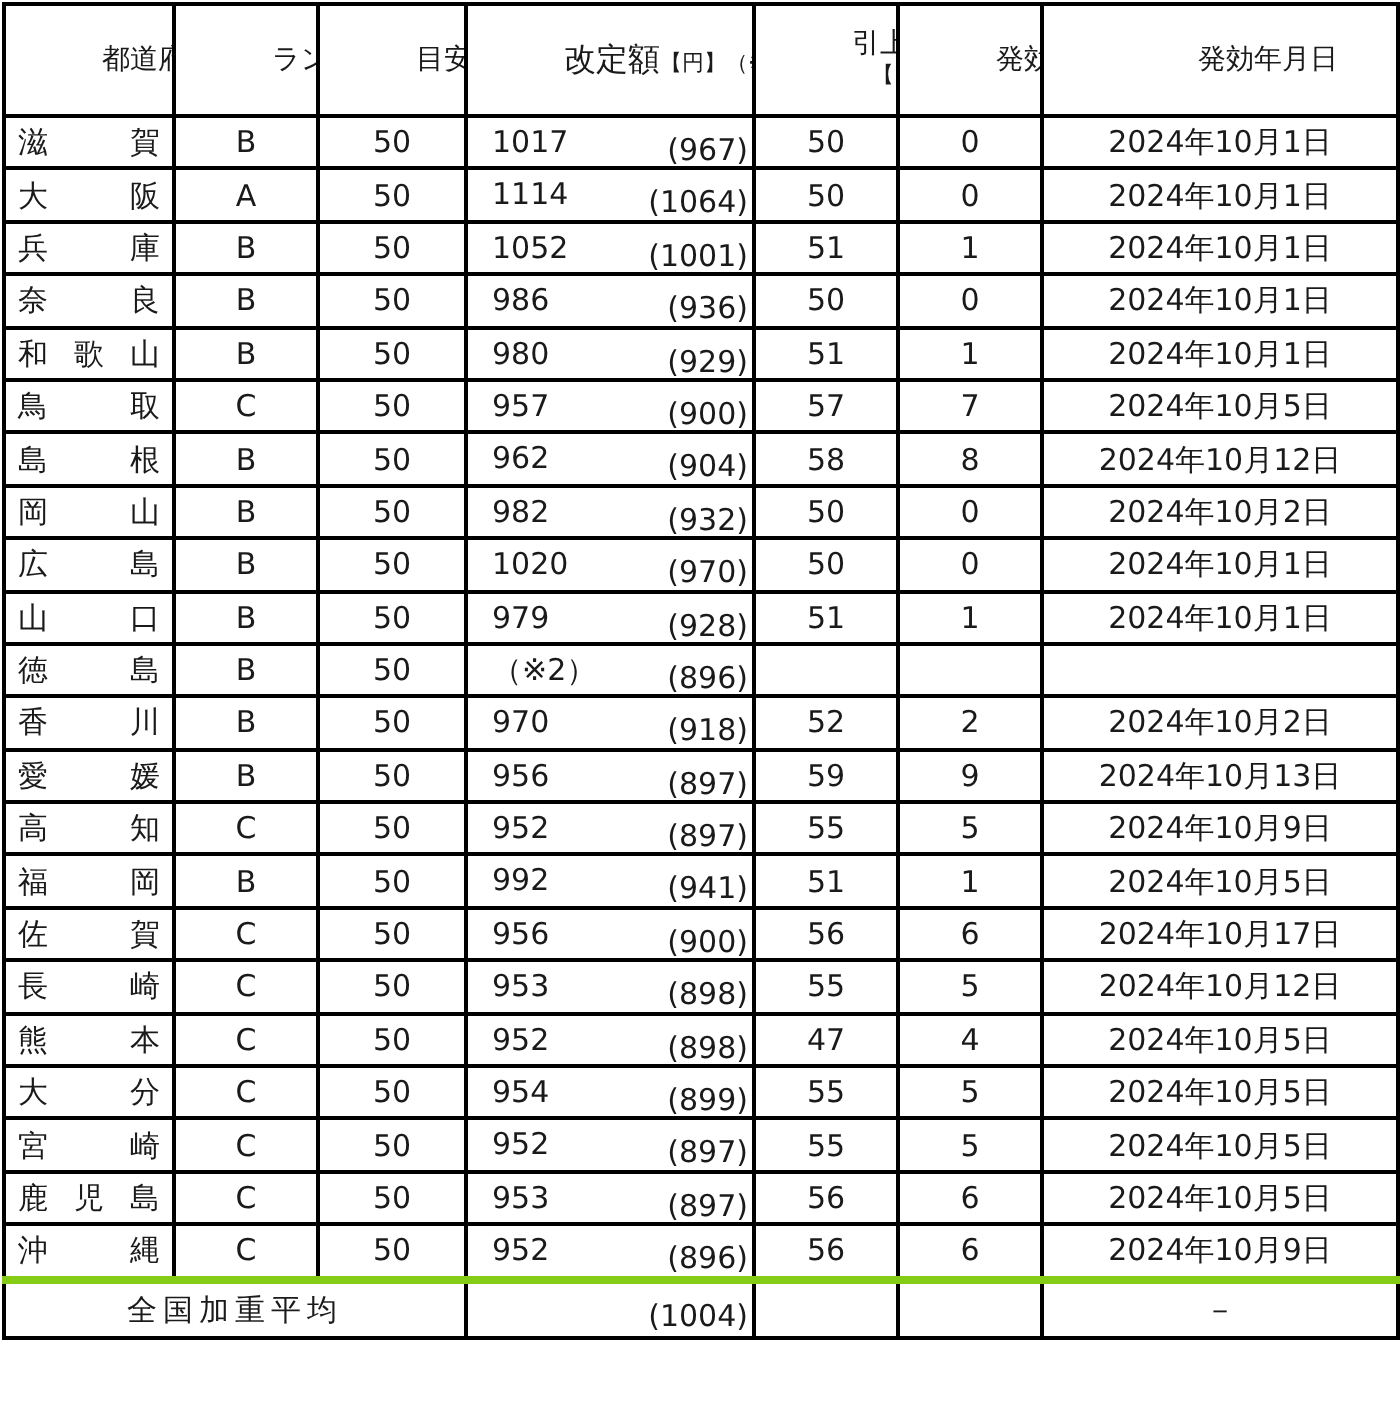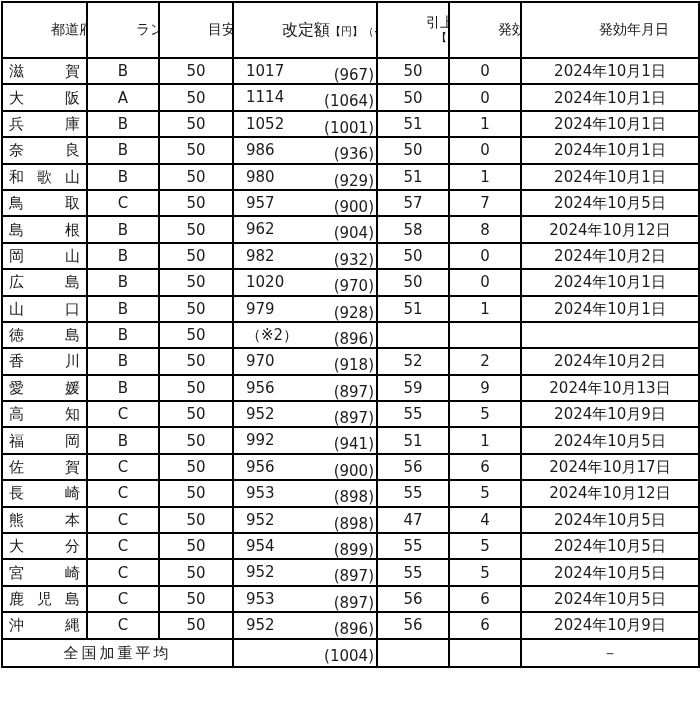--- a/index.html
+++ b/index.html
@@ -14,21 +14,21 @@
     border: 2px solid #000;
     padding: 0;
     font-weight: normal;
     font-size: 15px;
     text-align: center;
     white-space: nowrap;
     overflow: hidden;
   }
   table.wage thead th { height: 54px; font-size: 14px; padding-left: 48px; }
   table.wage tbody td { height: 24.4px; line-height: 24px; }
-  table.wage tfoot td { height: 26px; line-height: 24px; border-top: 1px solid #84cc16; }
+  table.wage tfoot td { height: 26px; line-height: 24px; border-top: 4px solid #84cc16; }
   .pref { text-align: justify; text-align-last: justify; padding: 0 6px !important; font-size: 16px; }
   .rev-cell { position: relative; }
   .rev-cell .amt { position: absolute; left: 12px; top: 0; text-align: center; }
   .rev-cell .prev { position: absolute; right: 2px; top: 4px; }
   .hdr-rev .small { font-size: 11px; }
   .hdr-rev .mid { font-size: 11px; }
   .hdr-raise { line-height: 16px; margin-top: 28px; }
   .hdr-raise .sub { font-size: 11px; display: block; text-align: left; padding-left: 10px; }
   .avg-label { letter-spacing: 3px; font-size: 16px; }
 </style>

